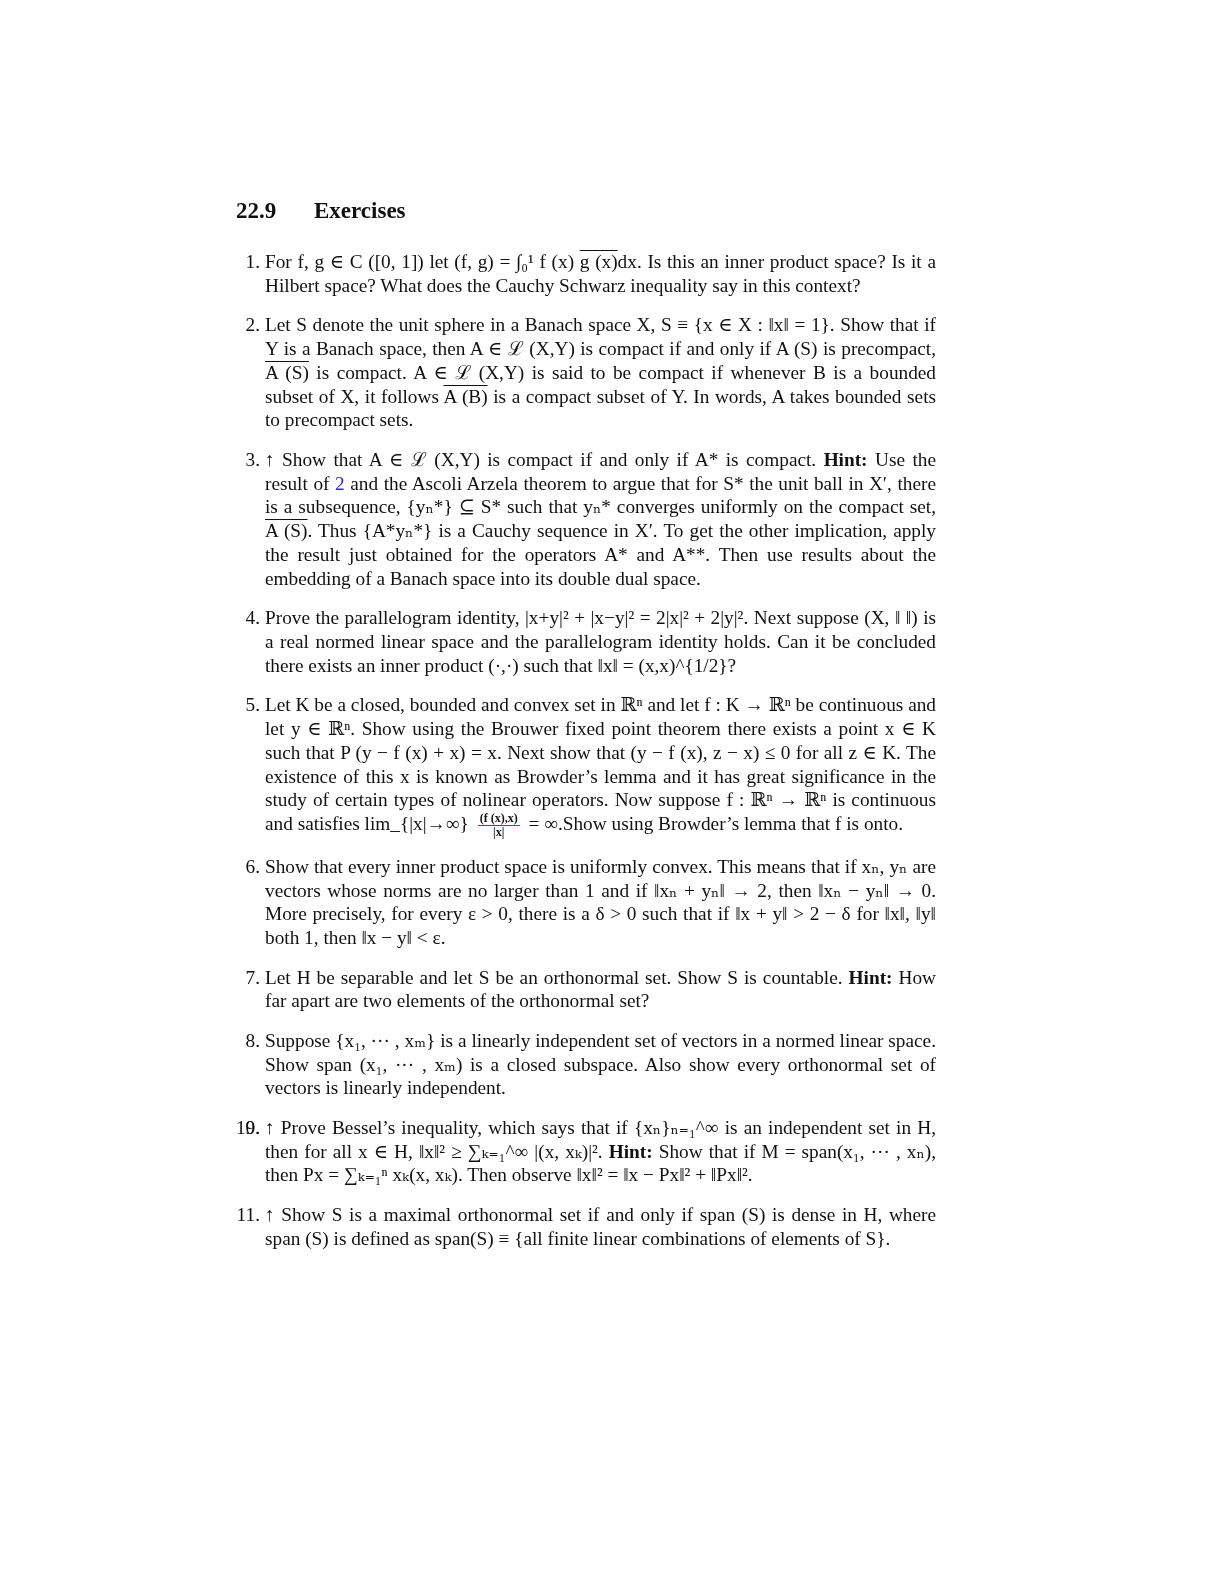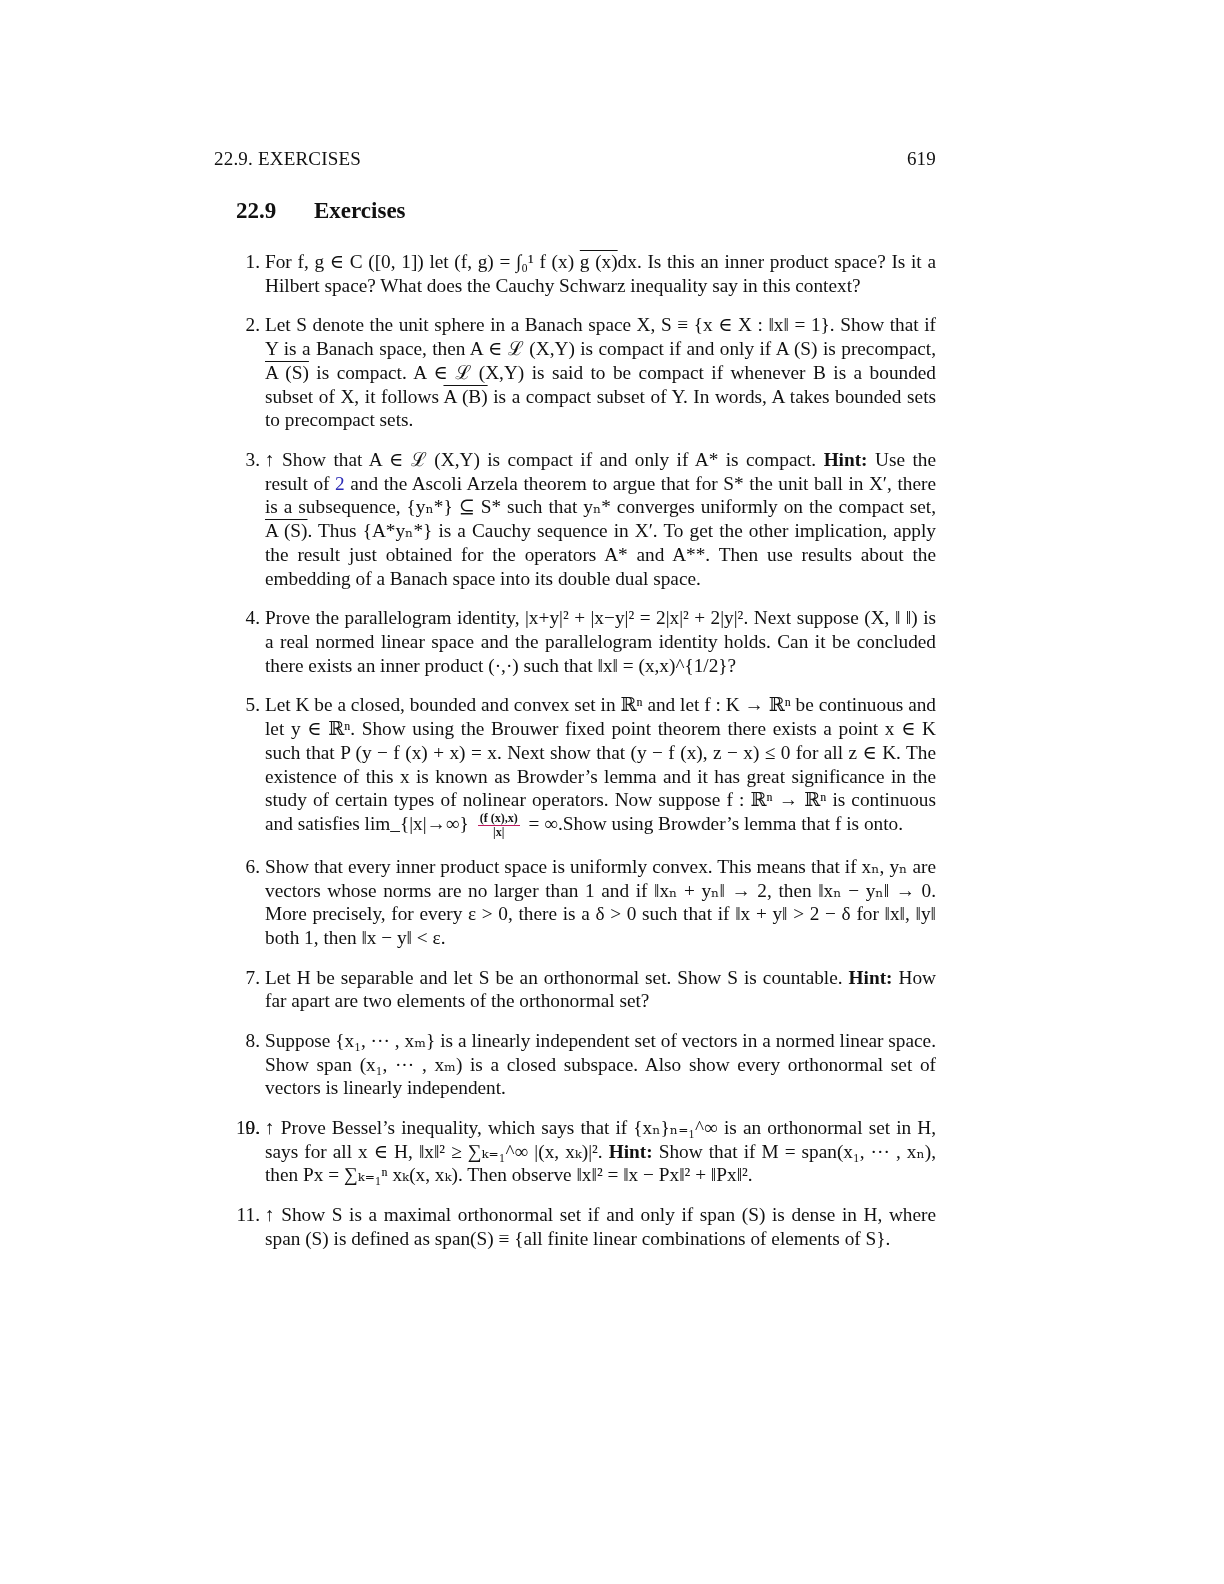--- a/index.html
+++ b/index.html
@@ -20,24 +20,20 @@
   .ref { color: #2a2ab5; }
   .frac { display: inline-block; vertical-align: middle; text-align: center; font-size: 12px; line-height: 13px; margin: 0 4px; }
   .frac .top { display: block; border-bottom: 1px solid #be185d; padding: 0 2px; font-weight: bold; }
   .frac .bot { display: block; font-weight: bold; }
 </style>
 </head>
 <body>
 
 <div class="page">
 
-  <div class="running-head">
-    <span>22.9. EXERCISES</span>
-    <span>619</span>
-  </div>
 
   <h1 class="section-title">
     <span class="num">22.9</span><span>Exercises</span>
   </h1>
 
   <ol class="exercises">
 
     <li class="ex">
       <span class="label">1.</span>
       <span>For f, g ∈ C ([0, 1]) let (f, g) = ∫₀¹ f (x) </span><span class="ol">g (x)</span><span>dx. Is this an inner product space? Is it a Hilbert space? What does the Cauchy Schwarz inequality say in this context?</span>
@@ -77,21 +73,21 @@
       <span class="label">8.</span>
       <span>Suppose {x₁, ··· , xₘ} is a linearly independent set of vectors in a normed linear space. Show span (x₁, ··· , xₘ) is a closed subspace. Also show every orthonormal set of vectors is linearly independent.</span>
     </li>
 
     <li class="ex">
       <span class="label">9.</span>
     </li>
 
     <li class="ex two-digit">
       <span class="label">10.</span>
-      <span>↑ Prove Bessel’s inequality, which says that if {xₙ}ₙ₌₁^∞ is an orthonormal set in H, says for all x ∈ H, ‖x‖² ≥ ∑ₖ₌₁^∞ |(x, xₖ)|². </span><span class="b">Hint:</span><span> Show that if M = span(x₁, ··· , xₙ), then Px = ∑ₖ₌₁ⁿ xₖ(x, xₖ). Then observe ‖x‖² = ‖x − Px‖² + ‖Px‖².</span>
+      <span>↑ Prove Bessel’s inequality, which says that if {xₙ}ₙ₌₁^∞ is an independent set in H, then for all x ∈ H, ‖x‖² ≥ ∑ₖ₌₁^∞ |(x, xₖ)|². </span><span class="b">Hint:</span><span> Show that if M = span(x₁, ··· , xₙ), then Px = ∑ₖ₌₁ⁿ xₖ(x, xₖ). Then observe ‖x‖² = ‖x − Px‖² + ‖Px‖².</span>
     </li>
 
     <li class="ex two-digit">
       <span class="label">11.</span>
       <span>↑ Show S is a maximal orthonormal set if and only if span (S) is dense in H, where span (S) is defined as span(S) ≡ {all finite linear combinations of elements of S}.</span>
     </li>
 
   </ol>
 </div>
 

